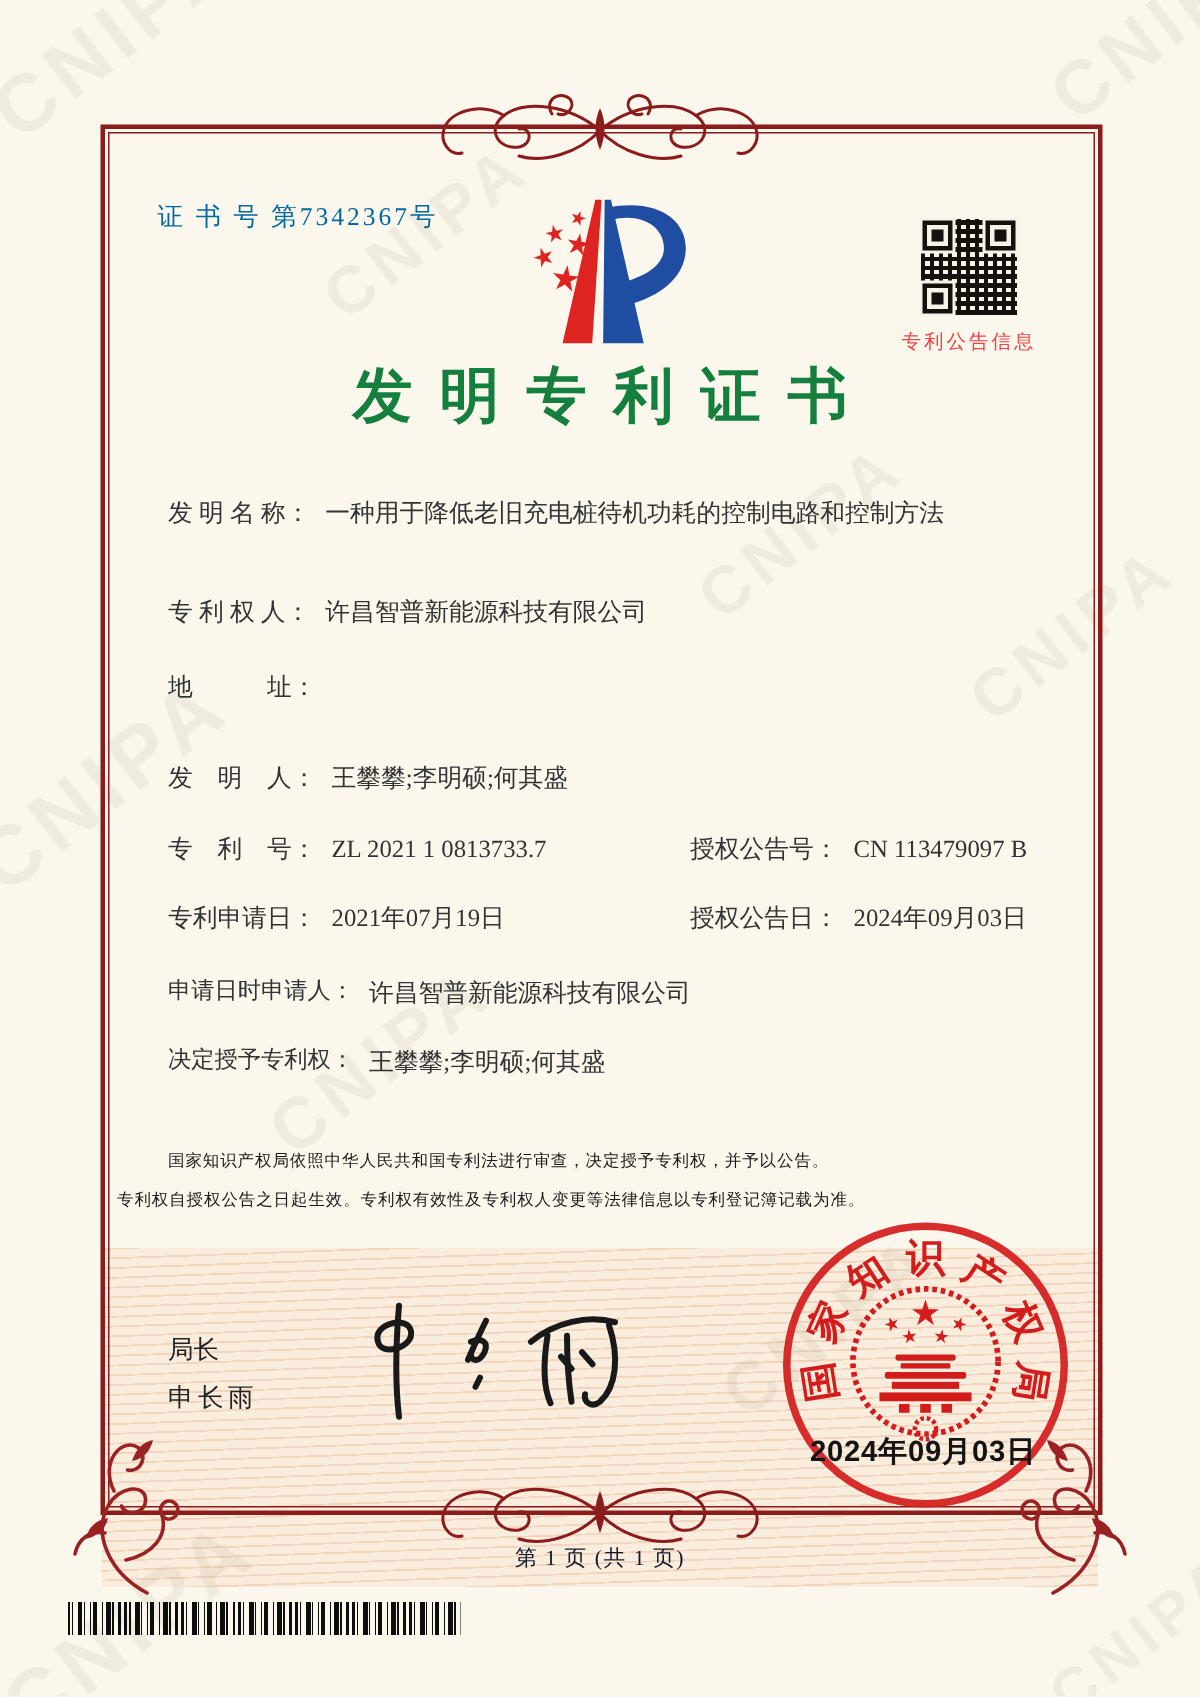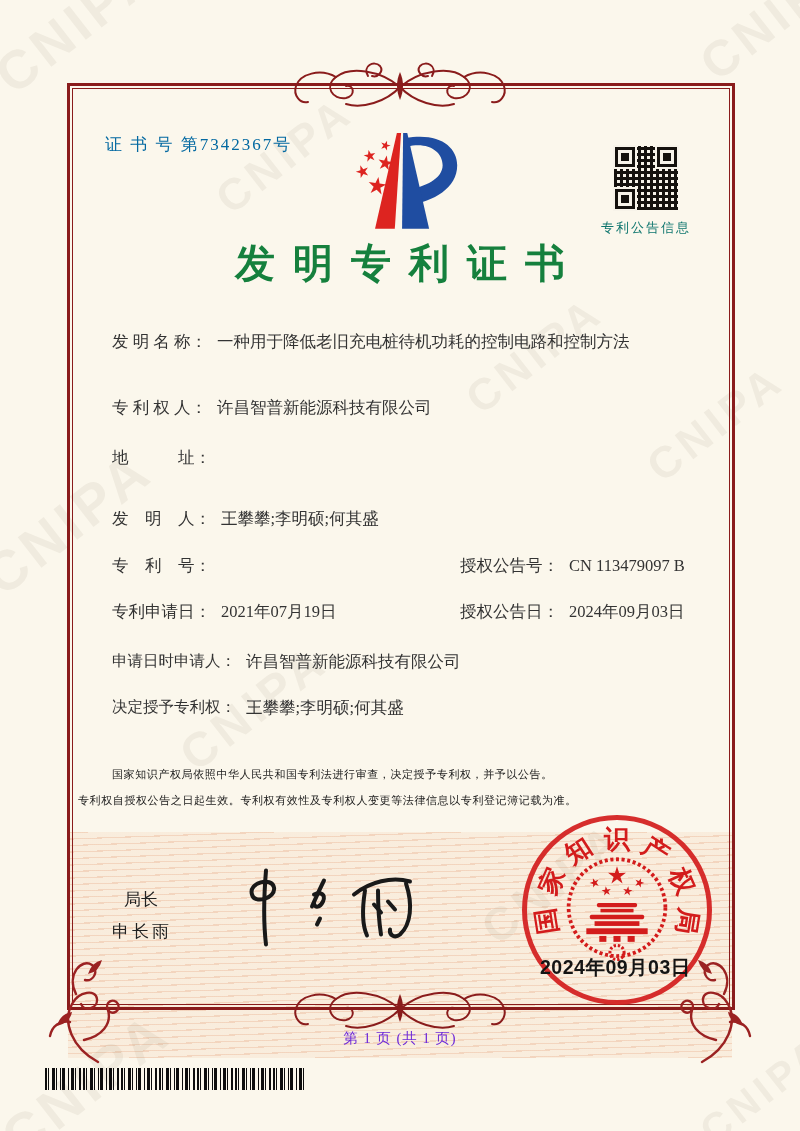--- a/index.html
+++ b/index.html
@@ -20,53 +20,53 @@
   
   .certno{position:absolute;left:105px;top:133px;z-index:4;font-size:17px;letter-spacing:2px;color:#0369a1;}
   .logo{position:absolute;left:332px;top:130px;width:136px;height:104px;z-index:4;}
   .qrwrap{position:absolute;left:596px;top:146px;width:100px;z-index:4;text-align:center;}
   .qr{width:64px;height:64px;margin:0 auto;position:relative;background:
         repeating-linear-gradient(0deg,#15120e 0 3px,rgba(0,0,0,0) 3px 6px),
         repeating-linear-gradient(90deg,#15120e 0 3px,#f7f3e9 3px 6px);}
   .finder{position:absolute;width:14px;height:14px;border:3px solid #15120e;background:#f7f3e9;box-shadow:0 0 0 2px #f7f3e9;}
   .finder::after{content:"";position:absolute;left:3px;top:3px;width:8px;height:8px;background:#15120e;}
   .f-tl{left:1px;top:1px}.f-tr{right:1px;top:1px}.f-bl{left:1px;bottom:1px}
-  .qrcap{margin-top:9px;font-size:13px;letter-spacing:2px;color:#0f766e;}
+  .qrcap{margin-top:9px;font-size:13px;letter-spacing:2px;color:#ef4444;}
   .title{position:absolute;left:0;top:236px;width:100%;z-index:4;text-align:center;
          font-size:40px;font-weight:bold;color:#15803d;letter-spacing:18px;text-indent:18px;}
   
   .fields{position:absolute;left:112px;top:0;width:586px;z-index:4;font-size:16.5px;color:#333;}
   .row{position:absolute;display:flex;width:100%;line-height:1.7;}
   .lab{flex:none;white-space:nowrap;}
   .val{margin-left:10px;text-align:center;}
   .cols{display:flex;}
   .col1{width:348px;display:flex;}
   .col2{flex:1;display:flex;}
   .addr .val{width:424px;}
   
   .decl{position:absolute;left:78px;top:762px;width:650px;z-index:4;font-size:11px;
         letter-spacing:0.6px;line-height:2.35;color:#1a1a1a;}
   .decl .l1{padding-left:34px;}
   
   .sig-title{position:absolute;left:112px;top:888px;z-index:4;font-size:17px;color:#222;
-             font-family:"Liberation Sans",sans-serif;margin-left:12px;}
+             font-family:"Liberation Sans",sans-serif;}
   .sig-name{position:absolute;left:112px;top:920px;z-index:4;font-size:17px;color:#222;
             font-family:"Liberation Sans",sans-serif;letter-spacing:3px;}
   .sig-svg{position:absolute;left:228px;top:862px;width:200px;height:90px;z-index:4;}
   
   .seal{position:absolute;left:522px;top:815px;width:190px;height:190px;z-index:5;}
   .seal-ring{position:absolute;inset:0;border-radius:50%;border:5px solid rgba(211,28,28,0.92);}
   .seal-char{position:absolute;left:50%;top:50%;font-size:26px;font-weight:bold;color:#d31c1c;
              transform:translate(-50%,-50%) rotate(var(--a)) translateY(-71px);}
   .seal-emblem{position:absolute;left:50%;top:50%;transform:translate(-50%,-50%);width:118px;height:120px;}
   .seal-date{position:absolute;left:540px;top:954px;z-index:6;font-size:19.5px;font-weight:600;
              color:#141414;letter-spacing:0.5px;font-family:"Liberation Sans",sans-serif;}
   
   .pageinfo{position:absolute;left:0;top:1029px;width:100%;text-align:center;z-index:4;
-            font-size:14.5px;color:#6d28d9;letter-spacing:1px;}
+            font-size:14.5px;color:#0f172a;letter-spacing:1px;}
   .barcode{position:absolute;left:45px;top:1068px;width:262px;height:22px;z-index:4;background:
     repeating-linear-gradient(90deg,
       #0d0d0d 0 2px, rgba(0,0,0,0) 2px 3px,
       #0d0d0d 3px 4px, rgba(0,0,0,0) 4px 7px,
       #0d0d0d 7px 10px, rgba(0,0,0,0) 10px 11px,
       #0d0d0d 11px 12px, rgba(0,0,0,0) 12px 15px,
       #0d0d0d 15px 16px, rgba(0,0,0,0) 16px 17px,
       #0d0d0d 17px 20px, rgba(0,0,0,0) 20px 23px,
       #0d0d0d 23px 24px, rgba(0,0,0,0) 24px 26px,
       #0d0d0d 26px 29px, rgba(0,0,0,0) 29px 30px,
@@ -189,20 +189,21 @@
   <div class="row addr" style="top:444px">
     <span class="lab">地　　　址：</span>
   </div>
   <div class="row" style="top:505px">
     <span class="lab">发　明　人：</span>
     <span class="val">王攀攀;李明硕;何其盛</span>
   </div>
   <div class="row cols" style="top:552px">
     <span class="col1">
       <span class="lab">专　利　号：</span>
+      <span class="val">ZL 2021 1 0813733.7</span>
     </span>
     <span class="col2">
       <span class="lab">授权公告号：</span>
       <span class="val">CN 113479097 B</span>
     </span>
   </div>
   <div class="row cols" style="top:598px">
     <span class="col1">
       <span class="lab">专利申请日：</span>
       <span class="val">2021年07月19日</span>

